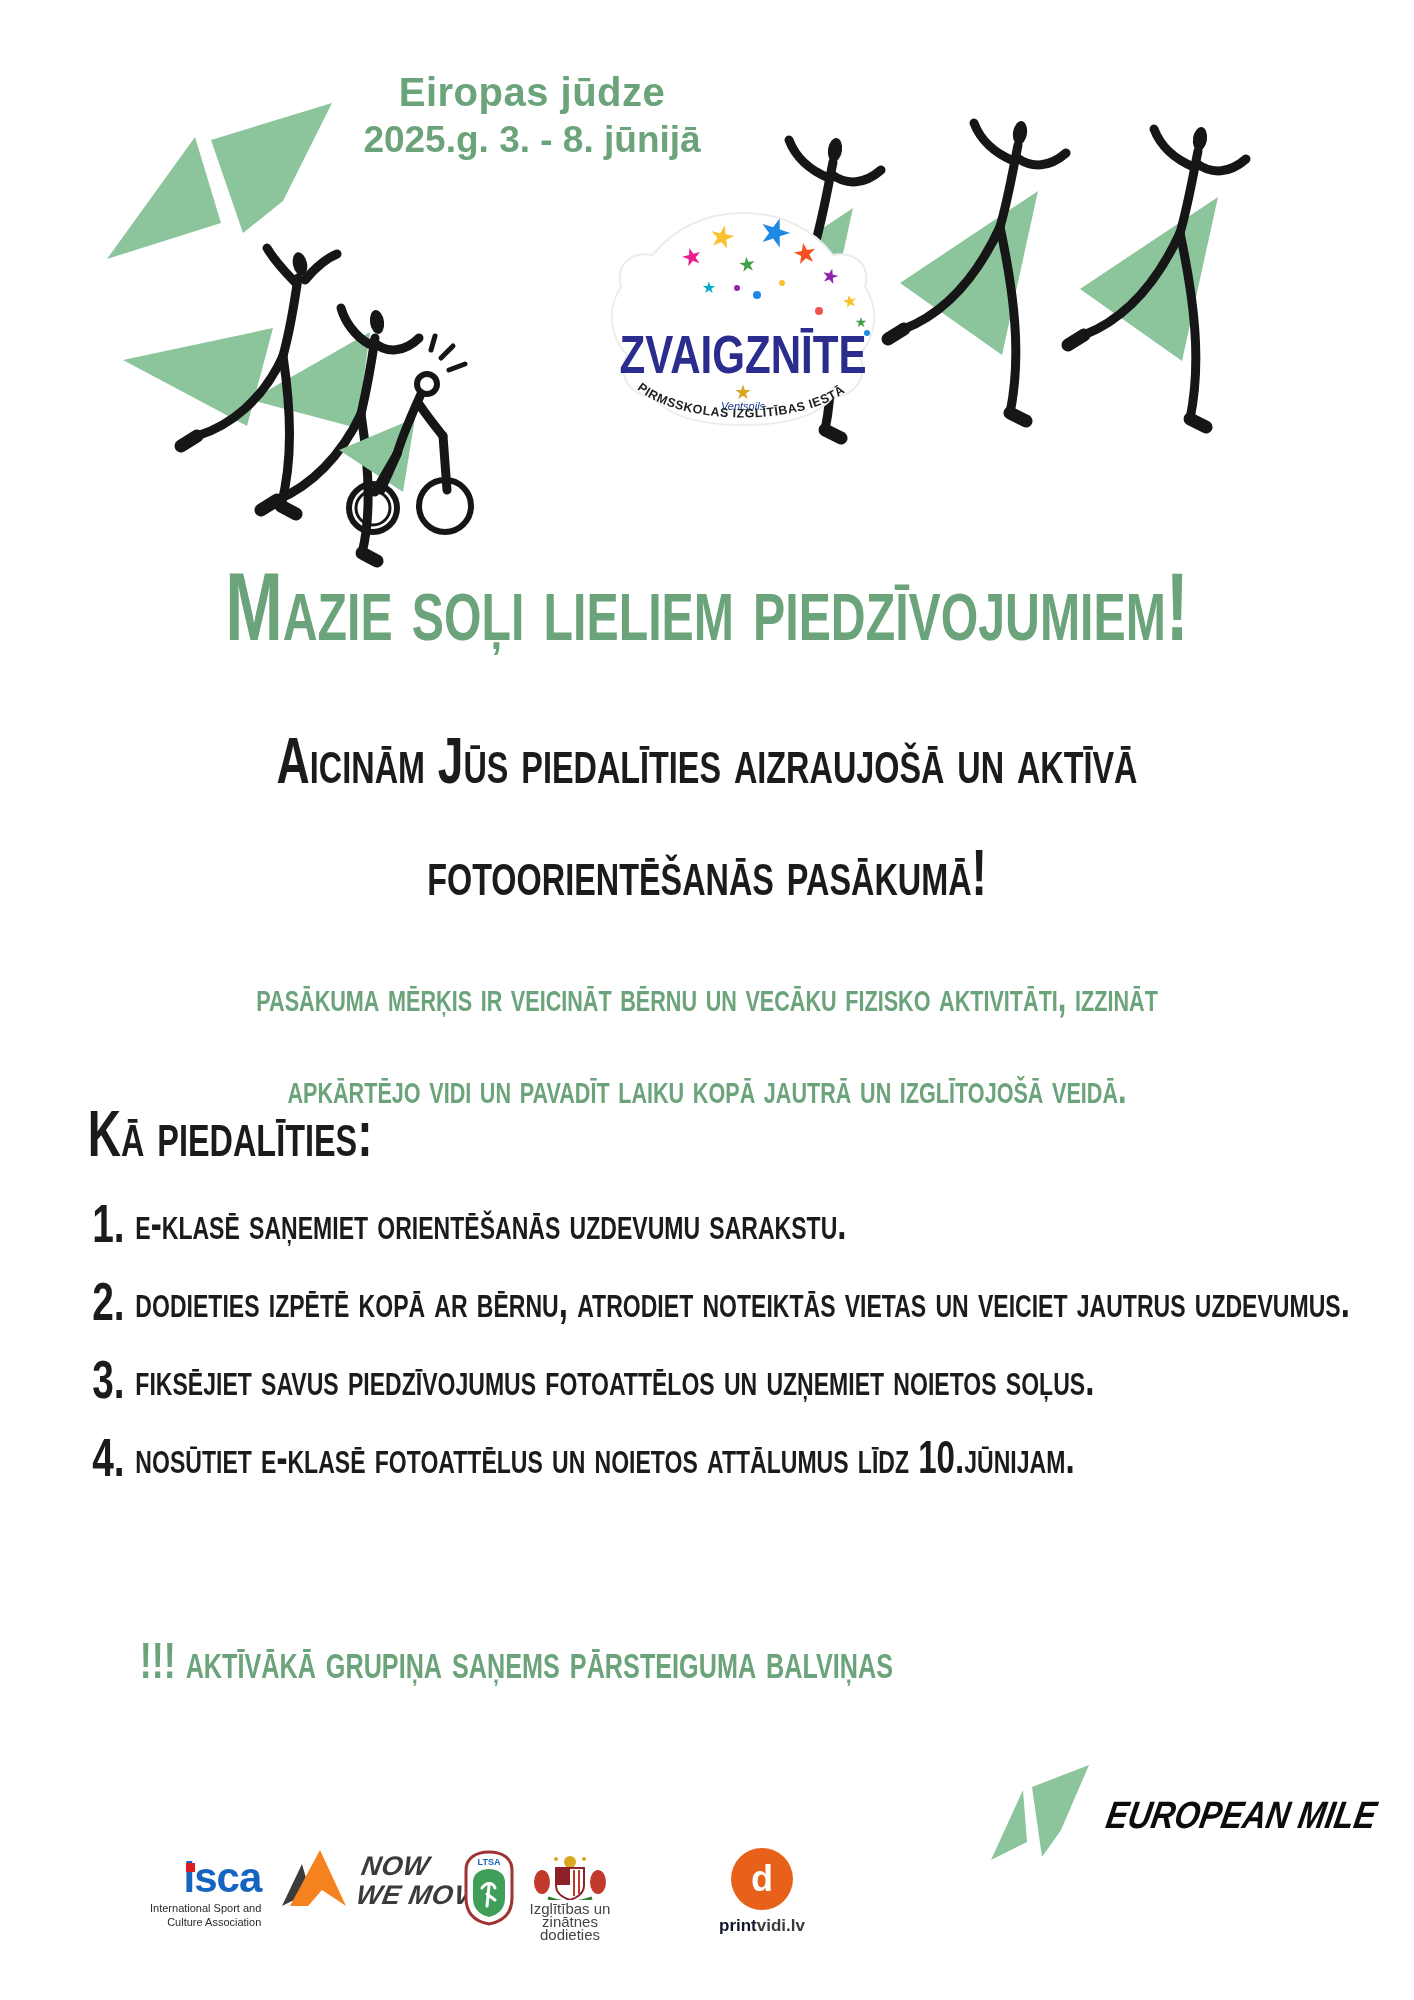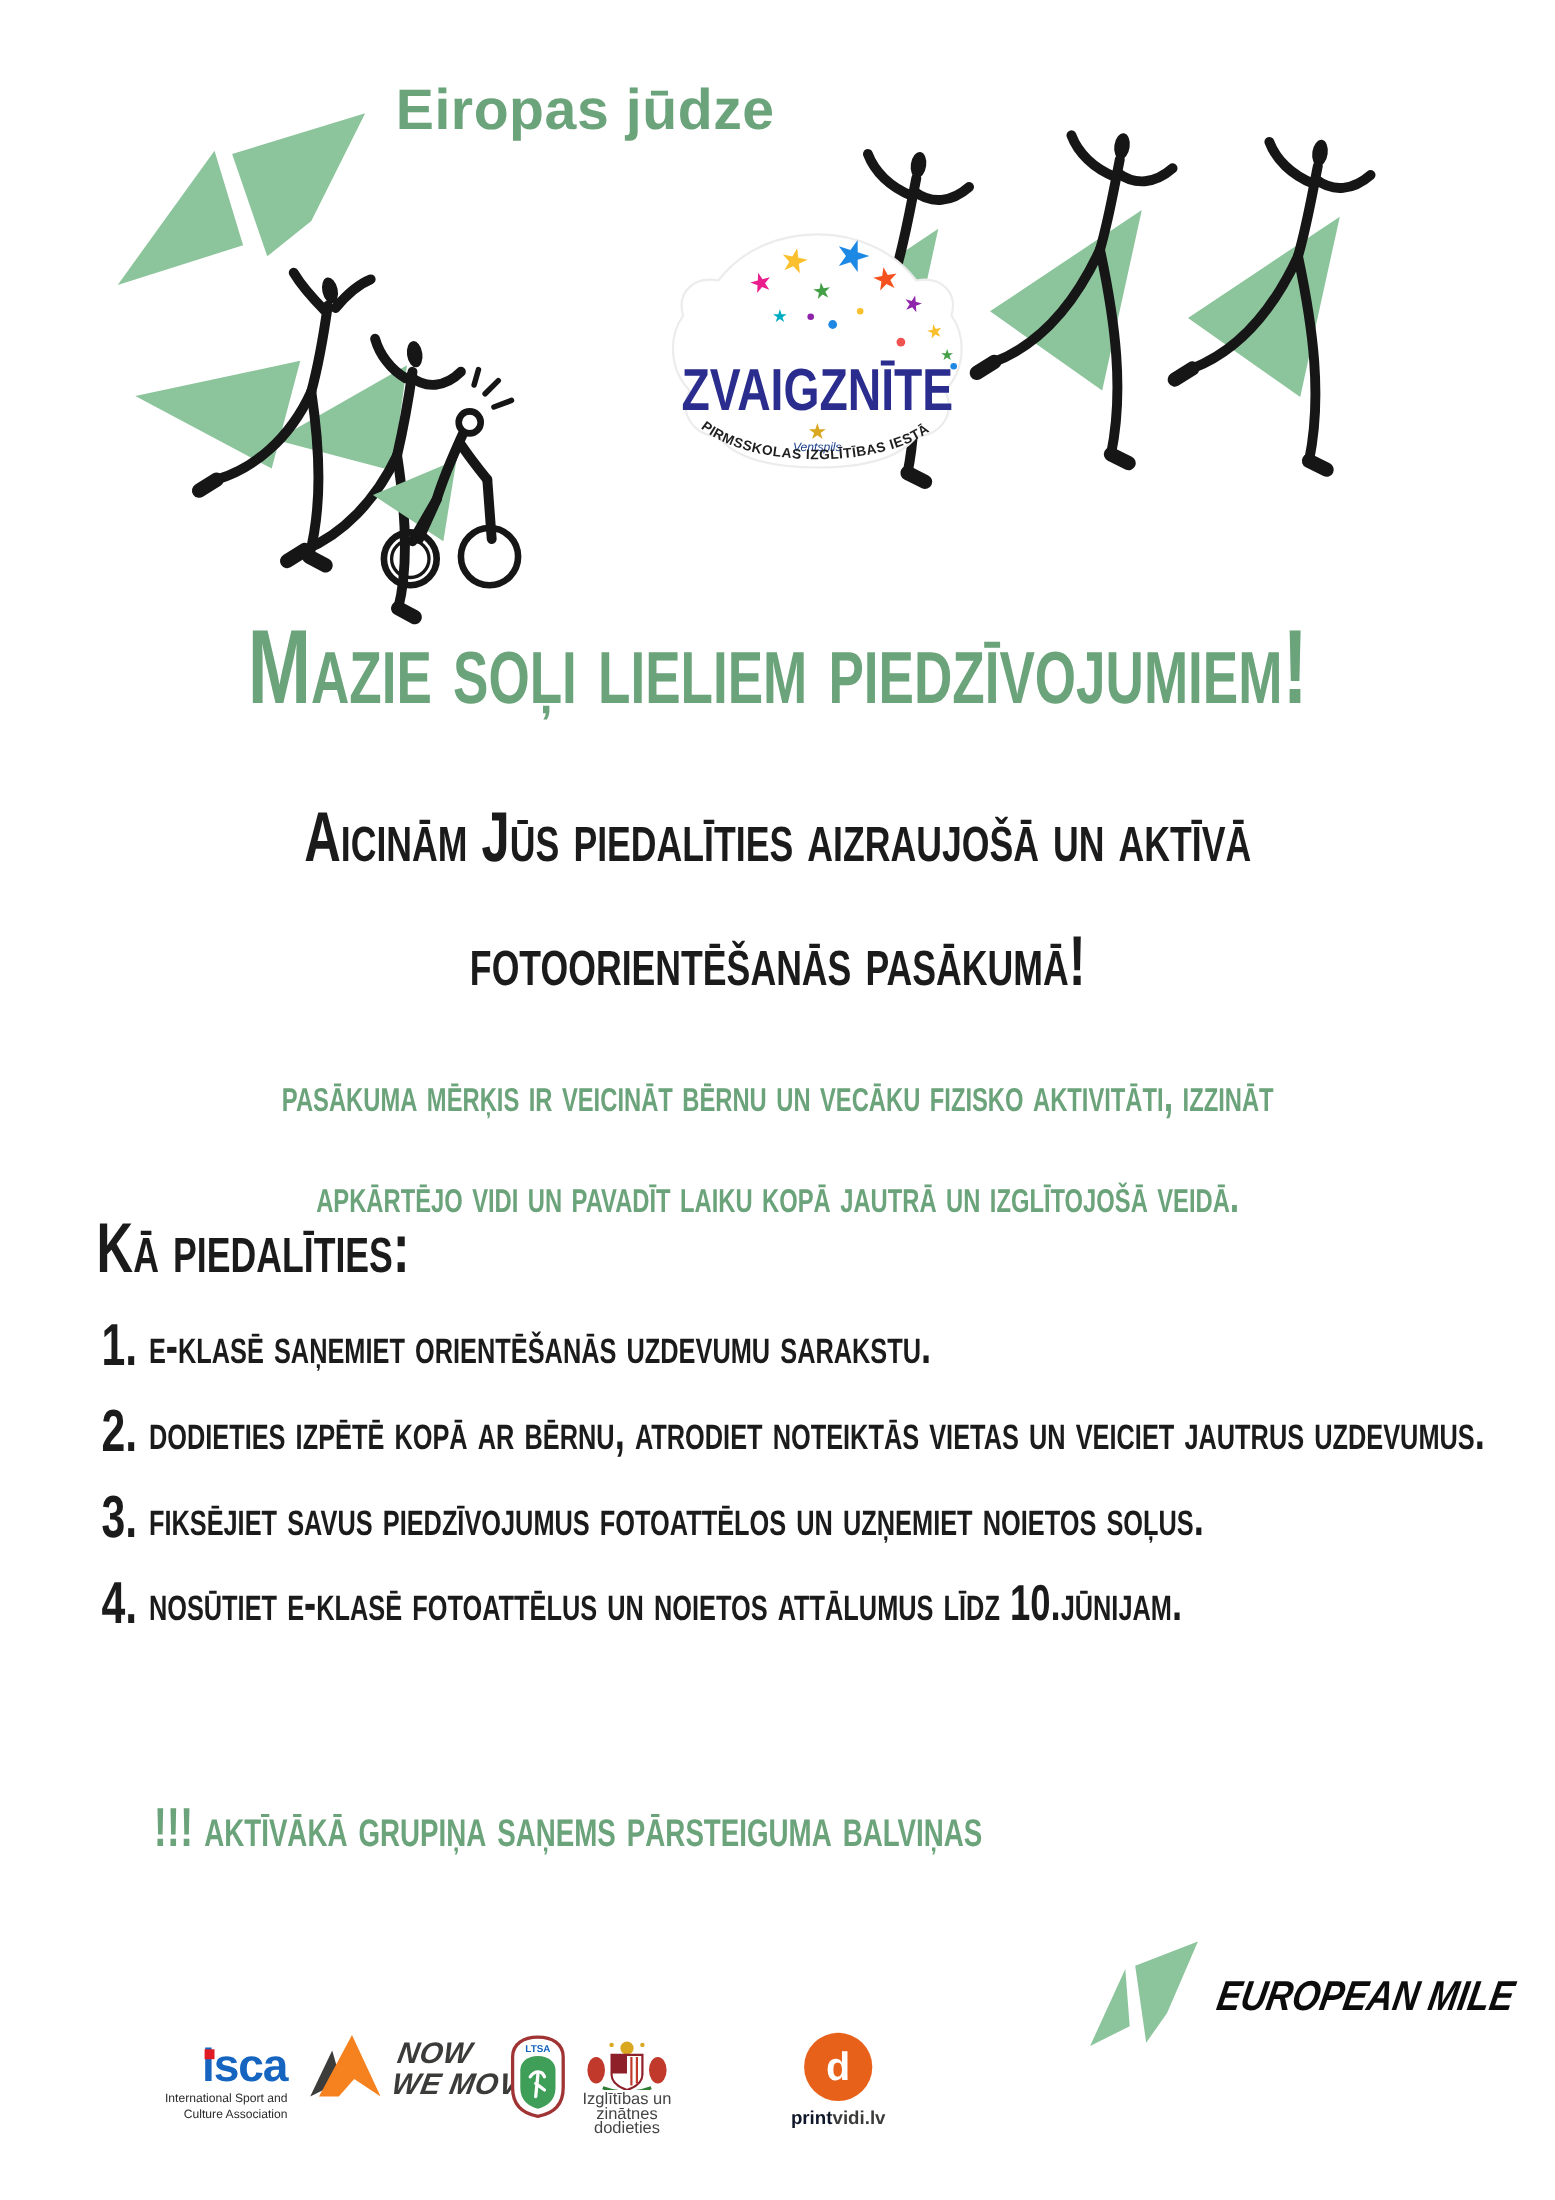--- a/index.html
+++ b/index.html
@@ -2,21 +2,21 @@
 <html><head>
 <meta charset="utf-8">
 <style>
   html,body { margin:0; padding:0; background:#ffffff; }
   .poster {
     position:relative; width:1414px; height:2000px; background:#ffffff;
     font-family:"Liberation Sans", sans-serif; overflow:hidden;
   }
   
   .top-header { position:absolute; top:70px; left:0; width:1064px; text-align:center; color:#6ba37b; }
-  .top-title { font-size:52px; font-weight:bold; letter-spacing:0.5px; }
+  .top-title { font-size:40px; font-weight:bold; letter-spacing:0.5px; }
   .top-dates { font-size:37px; font-weight:bold; margin-top:4px; }
 
   
   .illus { position:absolute; }
   .illus svg { display:block; overflow:visible; }
   .stroke { fill:none; stroke:#161616; stroke-width:9; stroke-linecap:round; stroke-linejoin:round; }
   .foot   { fill:none; stroke:#161616; stroke-width:13; stroke-linecap:round; }
   .tri    { fill:#8cc49c; }
 
   
@@ -53,20 +53,21 @@
   .printdarbi-text .p2 { color:#3b3b3a; }
   .em-text { font-weight:bold; font-style:italic; font-size:38px; color:#0c0c0c; transform:skewX(-10deg) scaleX(0.85); transform-origin:left bottom; white-space:nowrap; }
 </style>
 </head>
 <body>
 
 <div class="poster">
 
   <div class="top-header">
     <div class="top-title">Eiropas jūdze</div>
+    <div class="top-dates">2025.g. 3. - 8. jūnijā</div>
   </div>
 
   <div class="illus" style="left:85px; top:93px; width:250px; height:175px;">
     <svg width="250" height="175" viewBox="0 0 250 175">
       <polygon class="tri" points="110,44 22,166 136,130"></polygon>
       <polygon class="tri" points="126,47 247,10 198,108 158,140"></polygon>
     </svg>
   </div>
 
   <div class="illus" style="left:115px; top:248px; width:345px; height:315px;">

